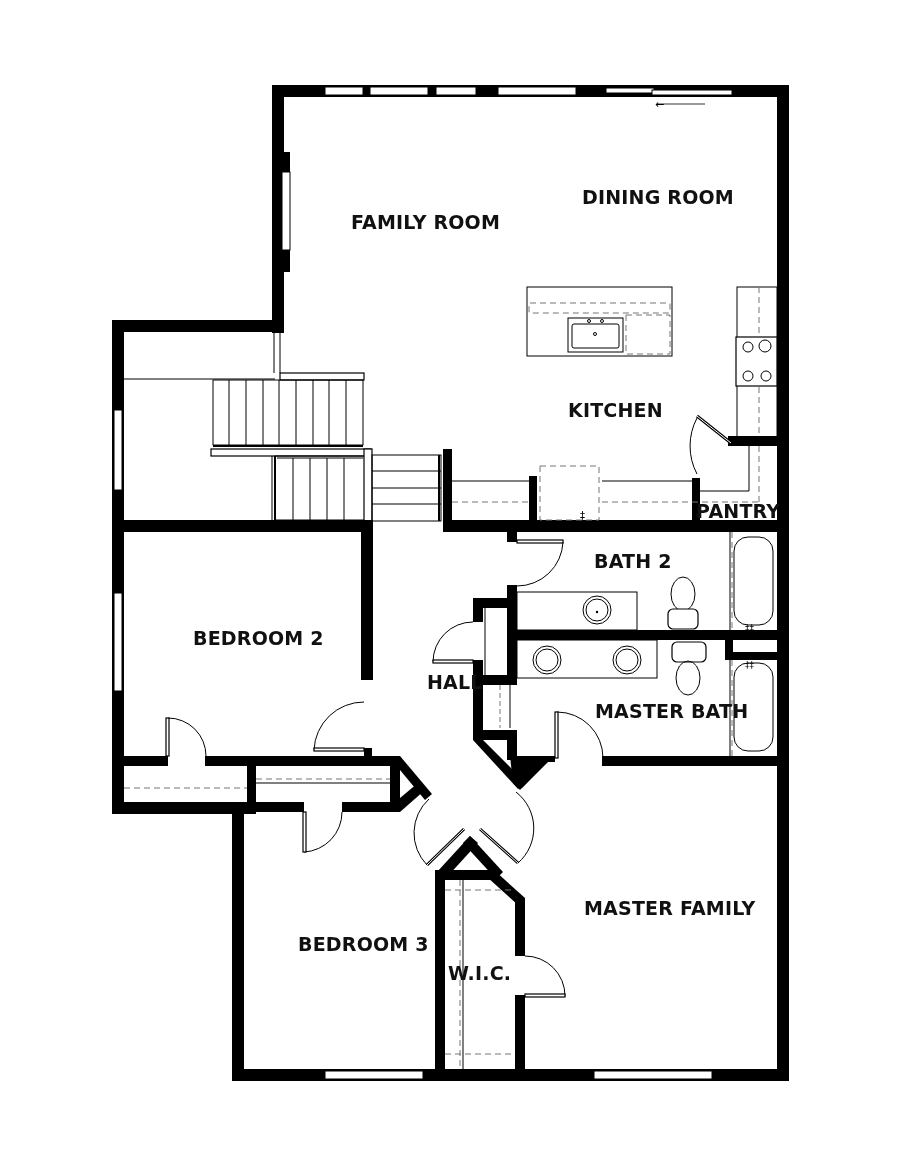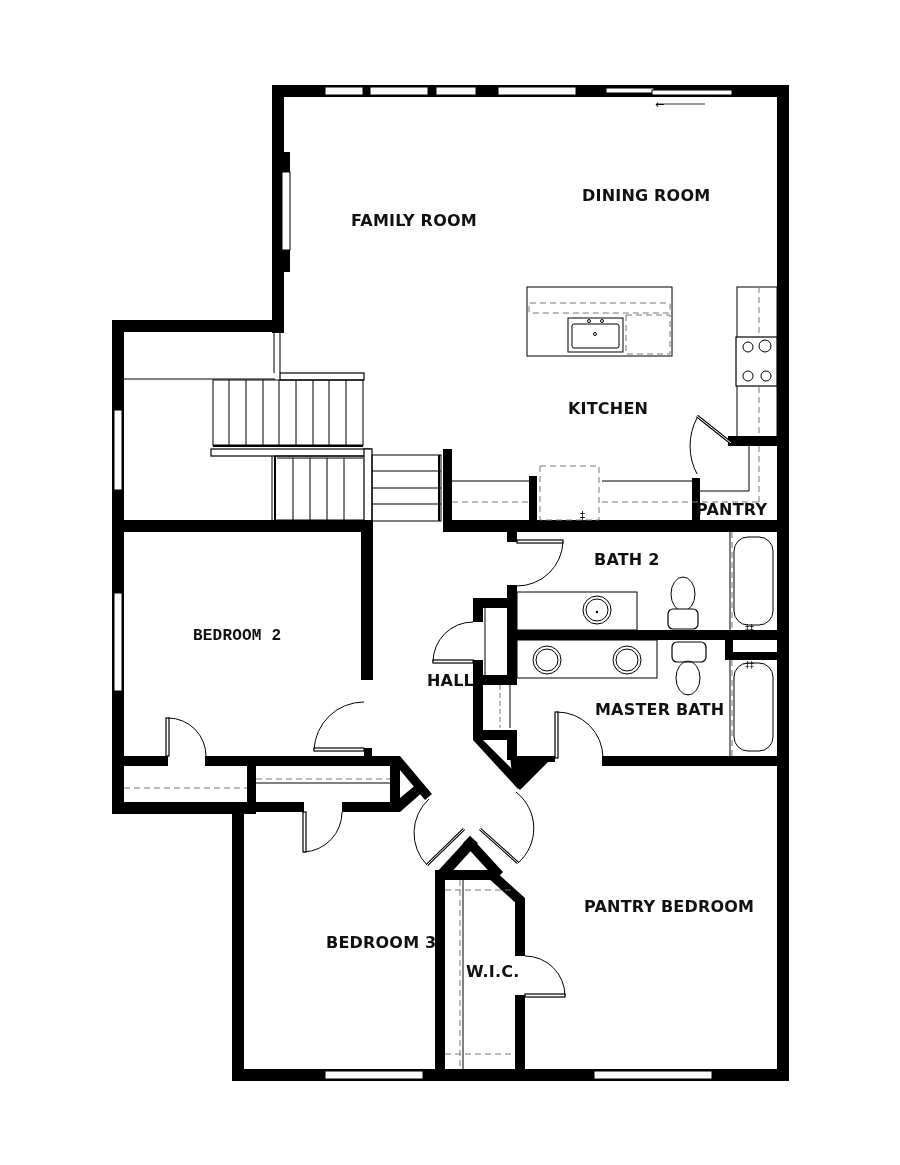--- a/index.html
+++ b/index.html
@@ -4,21 +4,21 @@
 <style>
   html, body { margin: 0; padding: 0; background: #ffffff; }
   body { width: 900px; height: 1165px; position: relative; overflow: hidden; font-family: "DejaVu Sans", sans-serif; }
   svg { position: absolute; left: 0; top: 0; }
   .wall { fill: #000; }
   .thin { fill: none; stroke: #000; stroke-width: 1; }
   .thin2 { fill: #fff; stroke: #000; stroke-width: 1.2; }
   .dash { fill: none; stroke: #777; stroke-width: 1; stroke-dasharray: 6 4; }
   .win { fill: #fff; stroke: #000; stroke-width: 1; }
   .door { fill: none; stroke: #000; stroke-width: 1; }
-  .label { position: absolute; font-family: "DejaVu Sans", sans-serif; font-weight: bold; font-size: 16px; color: #111; white-space: nowrap; letter-spacing: 0.2px; }
+  .label { position: absolute; font-family: "DejaVu Sans", sans-serif; font-weight: bold; font-size: 19px; color: #111; white-space: nowrap; letter-spacing: 0.2px; }
 </style>
 </head>
 <body>
 
 <svg width="900" height="1165" viewBox="0 0 900 1165" xmlns="http://www.w3.org/2000/svg">
 
   <g>
 
     <rect class="wall" x="272" y="85" width="517" height="12"></rect>
 
@@ -263,18 +263,18 @@
     <rect class="thin" x="734" y="663" width="39" height="88" rx="14"></rect>
     <text x="745" y="668" font-size="9" font-family="DejaVu Sans, sans-serif">‡‡</text>
   </g>
 </svg>
 
 <div class="label" style="left:351px; top:211px;text-align:right;">FAMILY ROOM</div>
 <div class="label" style="left:582px; top:186px;">DINING ROOM</div>
 <div class="label" style="left:568px; top:399px;">KITCHEN</div>
 <div class="label" style="left:696px; top:500px;">PANTRY</div>
 <div class="label" style="left:594px; top:550px;">BATH 2</div>
-<div class="label" style="left:193px; top:627px;font-family:Liberation Mono, monospace;">BEDROOM 2</div>
+<div class="label" style="left:193px; top:627px;">BEDROOM 2</div>
 <div class="label" style="left:399px; top:671px;margin-left:28px;">HALL</div>
 <div class="label" style="left:595px; top:700px;">MASTER BATH</div>
-<div class="label" style="left:584px; top:897px;">PANTRY BEDROOM</div>
-<div class="label" style="left:298px; top:933px;margin-left:28px;">BEDROOM 3</div>
-<div class="label" style="left:466px; top:962px;">W.I.C.</div>
+<div class="label" style="left:584px; top:897px;">MASTER FAMILY</div>
+<div class="label" style="left:298px; top:933px;">BEDROOM 3</div>
+<div class="label" style="left:448px; top:962px;">W.I.C.</div>
 
 </body></html>

